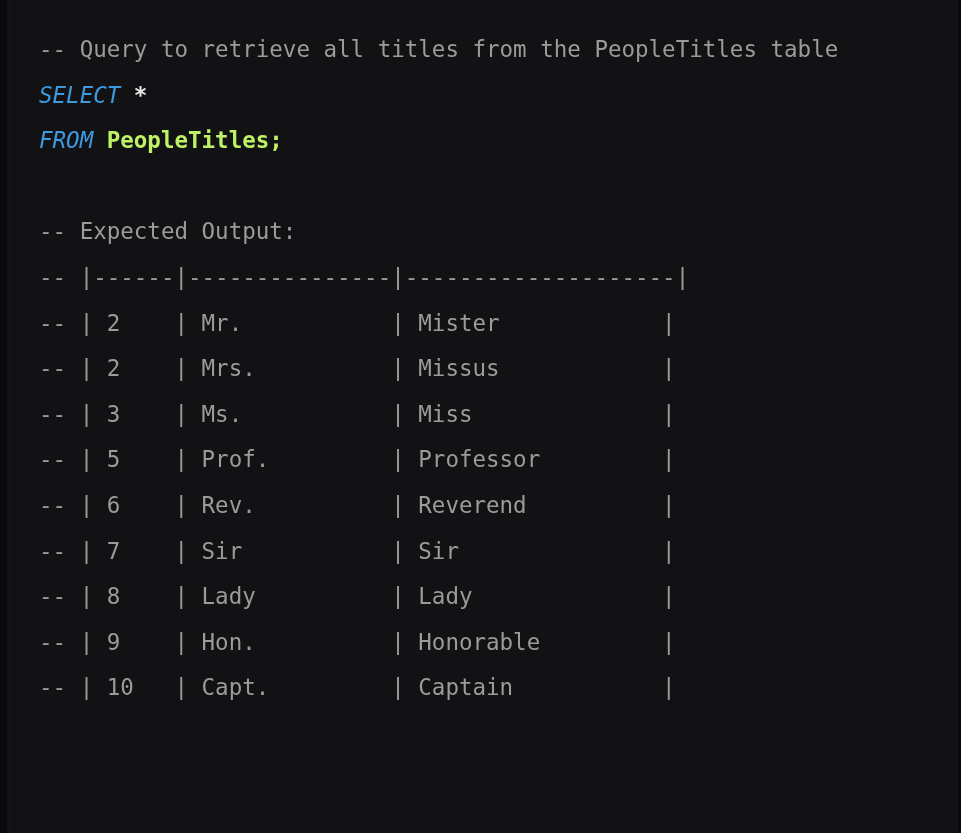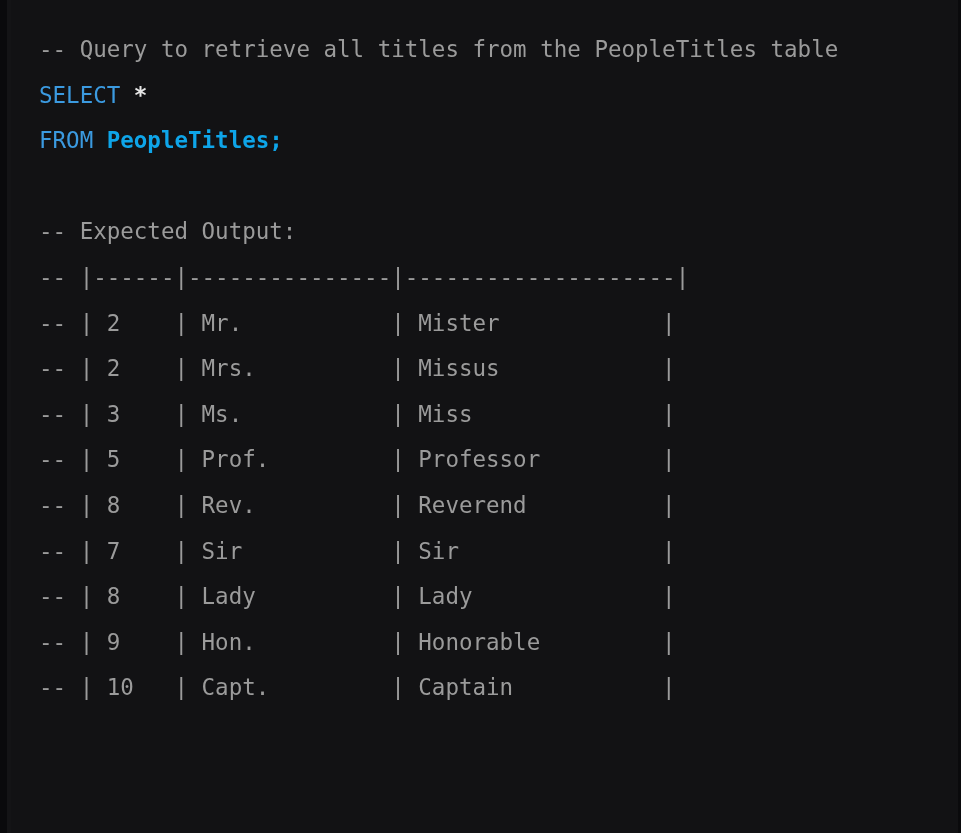--- a/index.html
+++ b/index.html
@@ -44,22 +44,22 @@
     padding-left: 24px;
     font-size: 22.5px;
     letter-spacing: 0px;
     white-space: pre;
     color: #d6d6d6;
   }
   .blank {
     color: transparent;
   }
   .tok-comment { color: #9b9b9b; }
-  .tok-keyword { color: #3b9ae0; }
-  .tok-ident   { color: #0ea5e9; font-weight: bold; }
+  .tok-keyword { color: #3b9ae0; font-style: italic; }
+  .tok-ident   { color: #bef264; font-weight: bold; }
   .tok-op      { color: #e6e6e6; font-weight: bold; }
   .tok-plain   { color: #c8c8c8; }
 </style>
 </head>
 <body>
 
 <div id="editor">
   <div id="gutter-edge"></div>
 
   <div id="code">
@@ -74,20 +74,20 @@
 
     <div class="line"><span class="tok-comment">-- Expected Output:</span></div>
 
 
     <div class="line"><span class="tok-comment">-- |------|---------------|--------------------|</span></div>
 
     <div class="line"><span class="tok-comment">-- | 2    | Mr.           | Mister            |</span></div>
     <div class="line"><span class="tok-comment">-- | 2    | Mrs.          | Missus            |</span></div>
     <div class="line"><span class="tok-comment">-- | 3    | Ms.           | Miss              |</span></div>
     <div class="line"><span class="tok-comment">-- | 5    | Prof.         | Professor         |</span></div>
-    <div class="line"><span class="tok-comment">-- | 8    | Rev.          | Reverend          |</span></div>
+    <div class="line"><span class="tok-comment">-- | 6    | Rev.          | Reverend          |</span></div>
     <div class="line"><span class="tok-comment">-- | 7    | Sir           | Sir               |</span></div>
     <div class="line"><span class="tok-comment">-- | 8    | Lady          | Lady              |</span></div>
     <div class="line"><span class="tok-comment">-- | 9    | Hon.          | Honorable         |</span></div>
     <div class="line"><span class="tok-comment">-- | 10   | Capt.         | Captain           |</span></div>
 
   </div>
 </div>
 
 </body></html>

